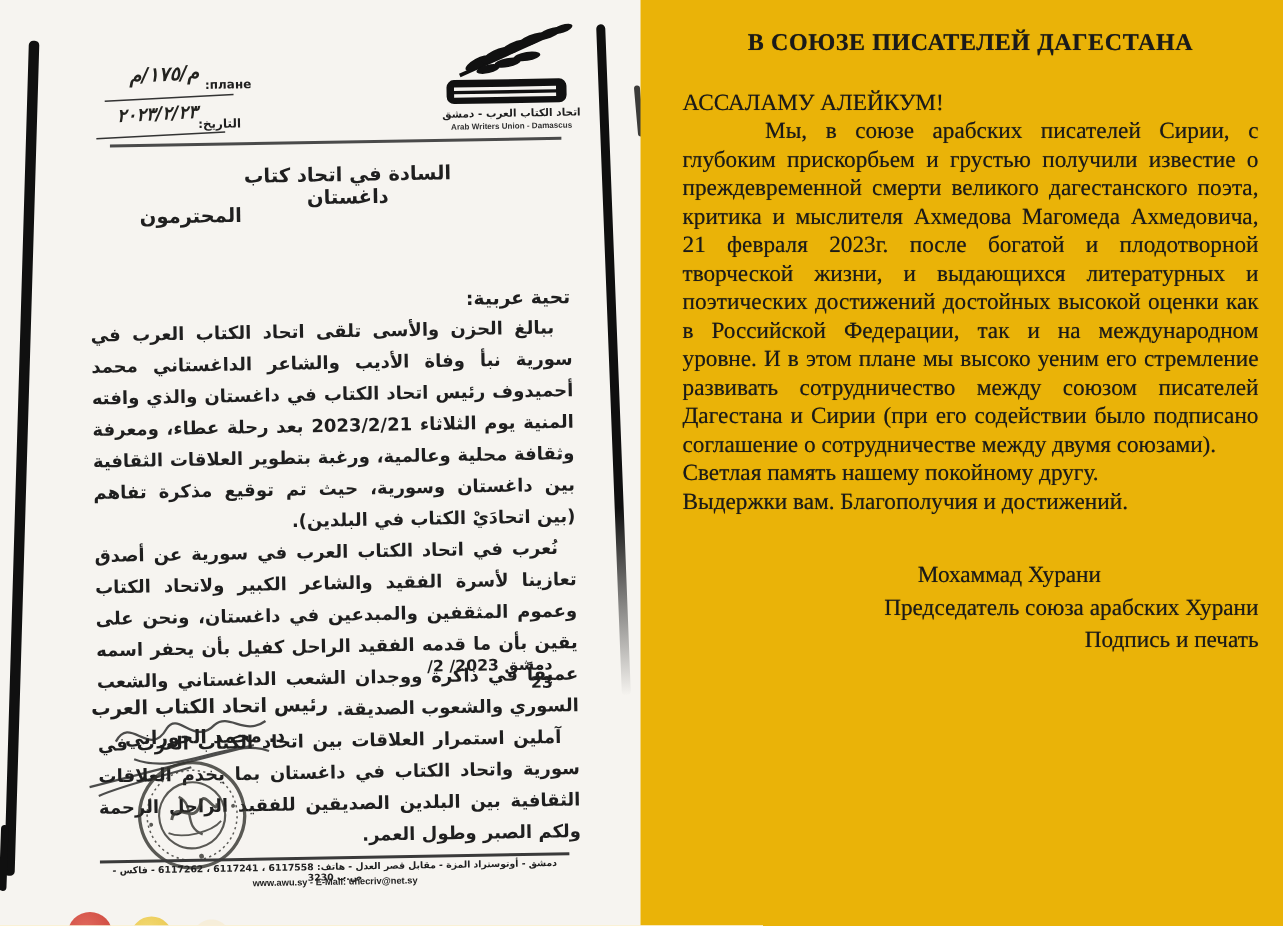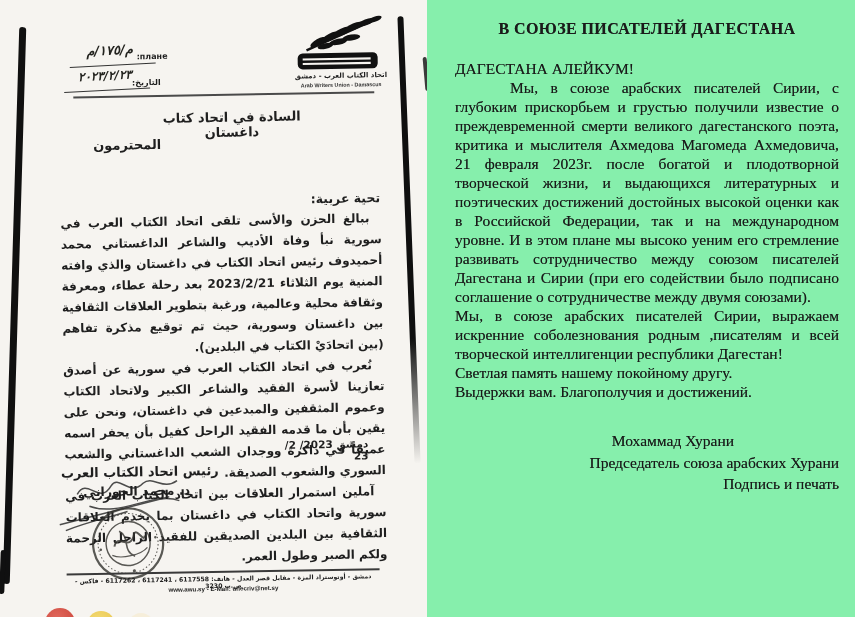--- a/index.html
+++ b/index.html
@@ -34,21 +34,21 @@
   .body-ar{left:62px;top:211px;width:321px;font-size:12px;line-height:21px;text-align:justify;}
   .body-ar p{margin:0;text-indent:12px;}
   .dateline-ar{left:280px;top:440px;width:86px;font-size:10.5px;text-align:right;}
   .signer-title{left:58px;top:463px;font-size:13px;}
   .signer-name{left:80px;top:482px;font-size:12.5px;}
   .footer-rule{left:62px;top:571px;width:313px;background:#3a3a3a;}
   .footer1{left:62px;top:575px;width:313px;text-align:center;font-size:6.2px;color:#222;}
   .footer2{left:62px;top:585px;width:313px;text-align:center;font-size:6.2px;color:#222;
            font-family:"Liberation Sans",sans-serif;font-weight:bold;direction:ltr;}
   
-  .page-right{position:absolute;left:427px;top:0;width:428px;height:617px;background:#86efac;}
+  .page-right{position:absolute;left:427px;top:0;width:428px;height:617px;background:#eab308;}
   .ru-content{position:absolute;left:28px;top:19px;width:384px;color:#1a1a1a;
               font-size:15.5px;line-height:19px;text-shadow:0 0 .5px rgba(0,0,0,.55);}
   .ru-title{text-align:center;font-size:16px;letter-spacing:.4px;font-weight:bold;margin-bottom:21px;}
   .ru-greet{margin-bottom:2px;}
   .ru-content p{margin:0;text-align:justify;}
   .ru-content p.indent{text-indent:55px;}
   .ru-close{text-align:left !important;}
   .sig-block{margin-top:29px;text-align:right;line-height:21.5px;}
   .sig-name{padding-right:105px;font-family:Liberation Serif, serif;}
   
@@ -139,23 +139,22 @@
 
     <div class="scan-bar bar-left"></div>
     <div class="scan-bar bar-left2"></div>
     <div class="scan-bar bar-right"></div>
     <div class="scan-bar edge-mark"></div>
   </div>
 
   <div class="page-right">
     <div class="ru-content">
       <div class="ru-title">В СОЮЗЕ ПИСАТЕЛЕЙ ДАГЕСТАНА</div>
-      <p class="ru-greet ru-close">ДАГЕСТАНА АЛЕЙКУМ!</p>
+      <p class="ru-greet ru-close">АССАЛАМУ АЛЕЙКУМ!</p>
       <p class="indent">Мы, в союзе арабских писателей Сирии, с глубоким прискорбьем и грустью получили известие о преждевременной смерти великого дагестанского поэта, критика и мыслителя Ахмедова Магомеда Ахмедовича, 21 февраля 2023г. после богатой и плодотворной творческой жизни, и выдающихся литературных и поэтических достижений достойных высокой оценки как в Российской Федерации, так и на международном уровне. И в этом плане мы высоко уеним его стремление развивать сотрудничество между союзом писателей Дагестана и Сирии (при его содействии было подписано соглашение о сотрудничестве между двумя союзами).</p>
-      <p>Мы, в союзе арабских писателей Сирии, выражаем искренние соболезнования родным ,писателям и всей творческой интеллигенции республики Дагестан!</p>
       <p class="ru-close">Светлая память нашему покойному другу.</p>
       <p class="ru-close">Выдержки вам. Благополучия и достижений.</p>
       <div class="sig-block">
         <div class="sig-name">Мохаммад Хурани</div>
         <div>Председатель союза арабских Хурани</div>
         <div>Подпись и печать</div>
       </div>
 
     </div>
   </div>

